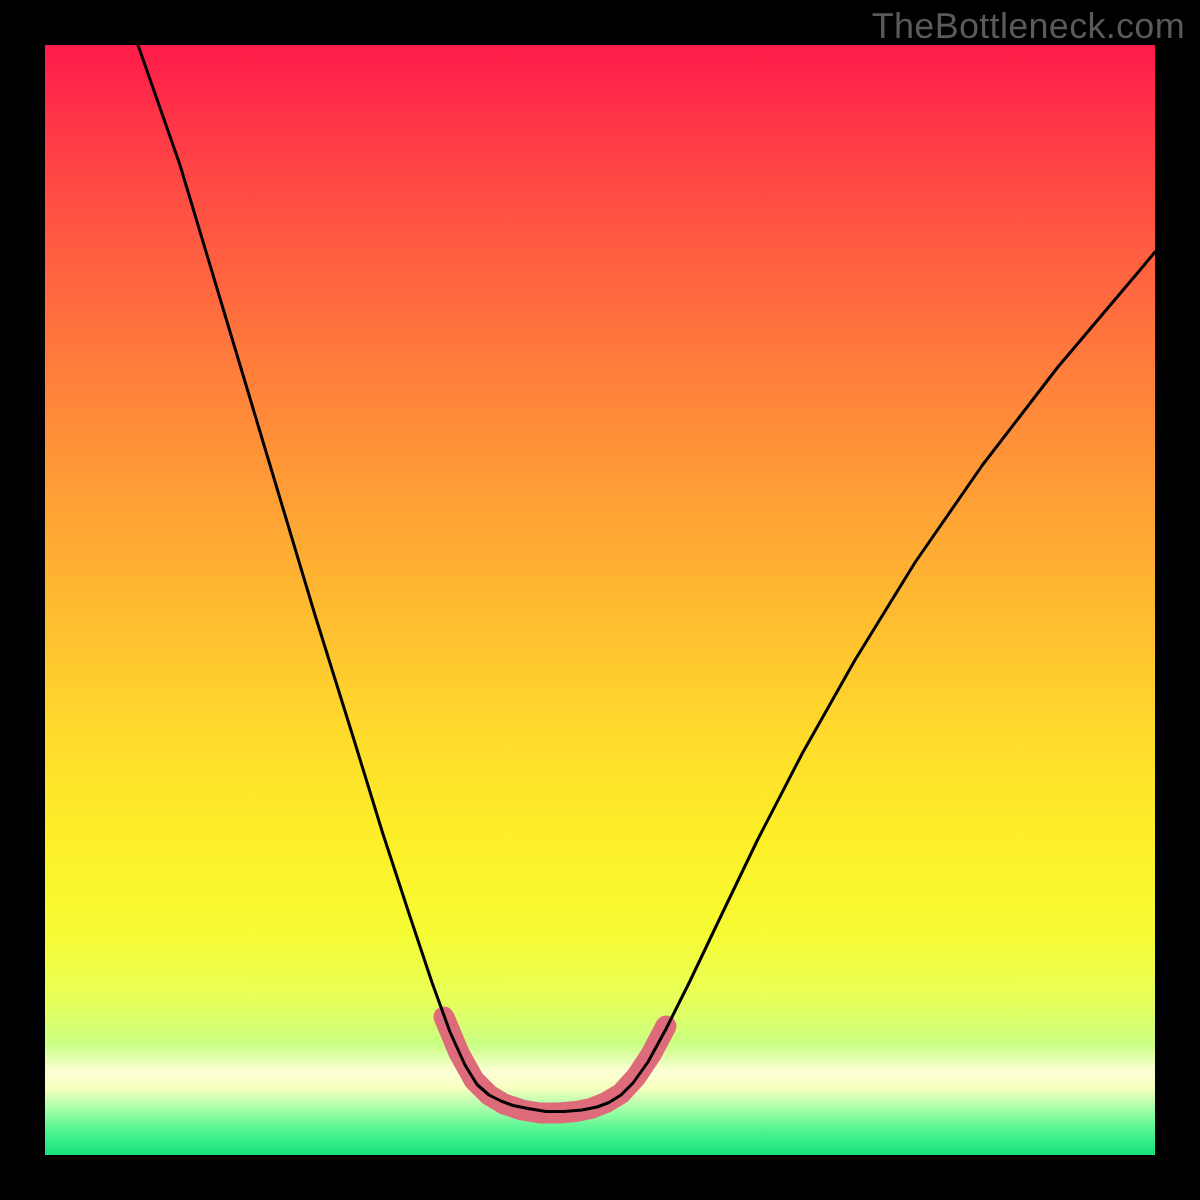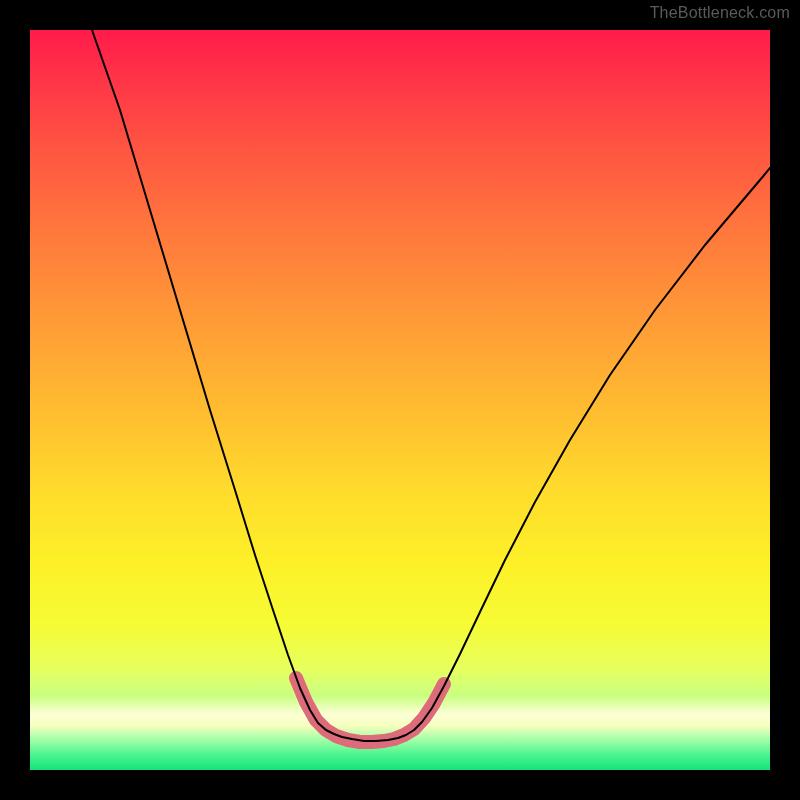--- a/index.html
+++ b/index.html
@@ -17,21 +17,21 @@
     left: 0;
     width: 800px;
     height: 800px;
     background: #000;
   }
   .watermark {
     position: absolute;
     top: 4px;
     right: 10px;
     color: #5a5a5a;
-    font-size: 16px;
+    font-size: 24px;
     font-weight: 500;
     letter-spacing: 0.2px;
     user-select: none;
   }
   .plot-area {
     position: absolute;
     left: 30px;
     top: 30px;
     width: 740px;
     height: 740px;

